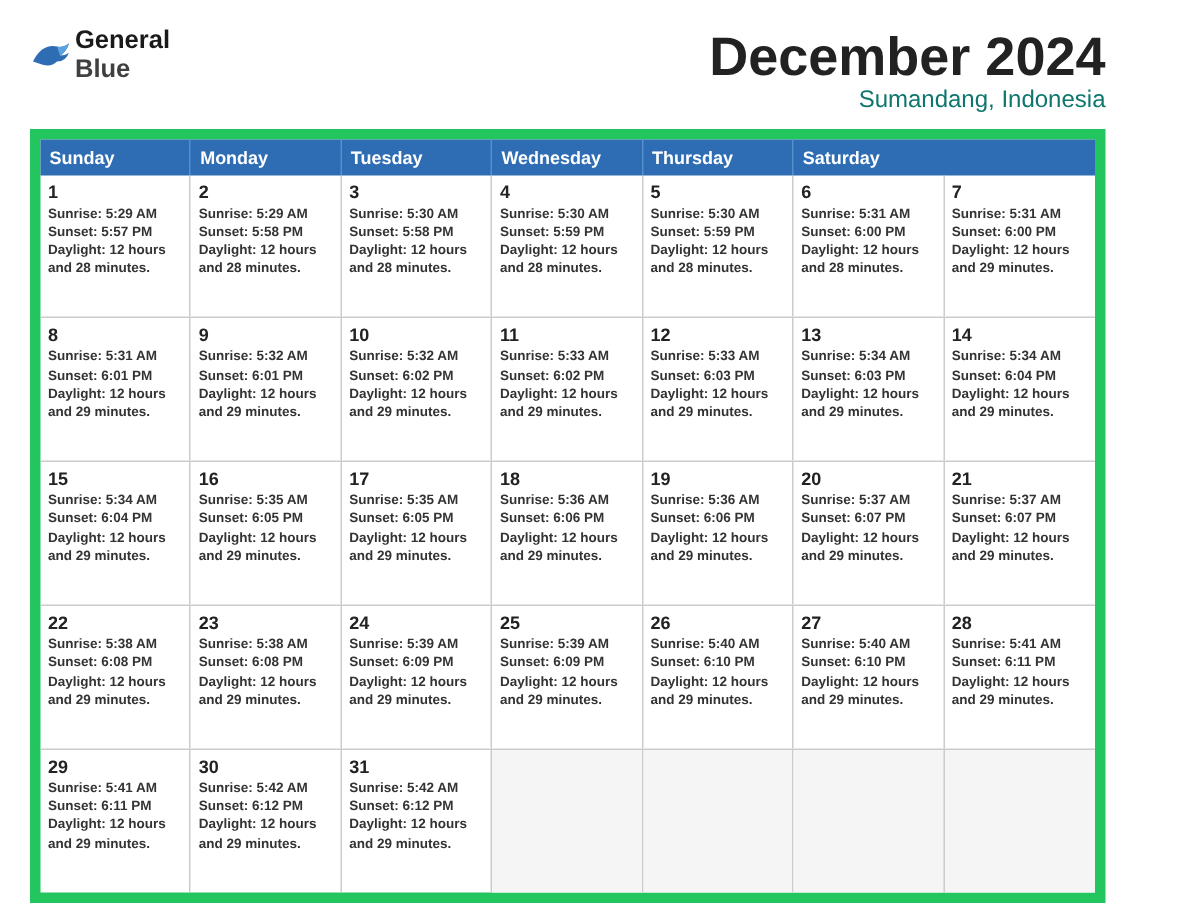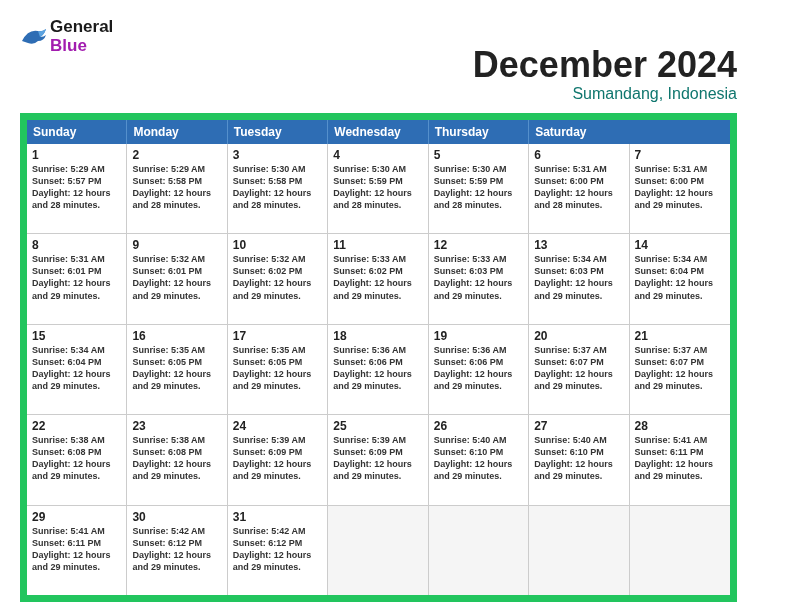--- a/index.html
+++ b/index.html
@@ -24,21 +24,20 @@
       margin-bottom: 10px;
     }
     .title-area {
       text-align: right;
     }
     .cal-title {
       font-size: 36px;
       font-weight: bold;
       color: #222;
       line-height: 1.1;
-      margin-top: 27px;
     }
     .cal-subtitle {
       font-size: 16px;
       color: #0f766e;
     }
     .calendar {
       flex: 1;
       display: flex;
       flex-direction: column;
       border: 7px solid #22c55e;
@@ -114,21 +113,21 @@
 
 <div class="page">
   <div class="header">
     <div class="logo-wrap">
       <svg class="logo-bird" viewBox="0 0 28 20" xmlns="http://www.w3.org/2000/svg">
         <path d="M2 14 Q8 2 18 4 Q22 5 26 2 Q24 8 20 10 Q24 10 26 8 Q24 14 18 14 Q14 18 8 16 Z" fill="#2e6db4"></path>
         <path d="M18 4 Q22 5 26 2 Q24 8 20 10" fill="#5ba3e0" stroke="none"></path>
       </svg>
       <div class="logo-name">
         <span style="font-size:17px;font-weight:bold;color:#1a1a1a;line-height:1.1;">General</span>
-        <span style="font-size:17px;font-weight:bold;color:#a21caf;line-height:1.1;">Blue</span>
+        <span style="font-size:17px;font-weight:bold;color:#404040;line-height:1.1;">Blue</span>
       </div>
     </div>
     <div class="title-area">
       <div class="cal-title">December 2024</div>
       <div class="cal-subtitle">Sumandang, Indonesia</div>
     </div>
   </div>
 
   <div class="calendar">
     <div class="cal-header-row">

